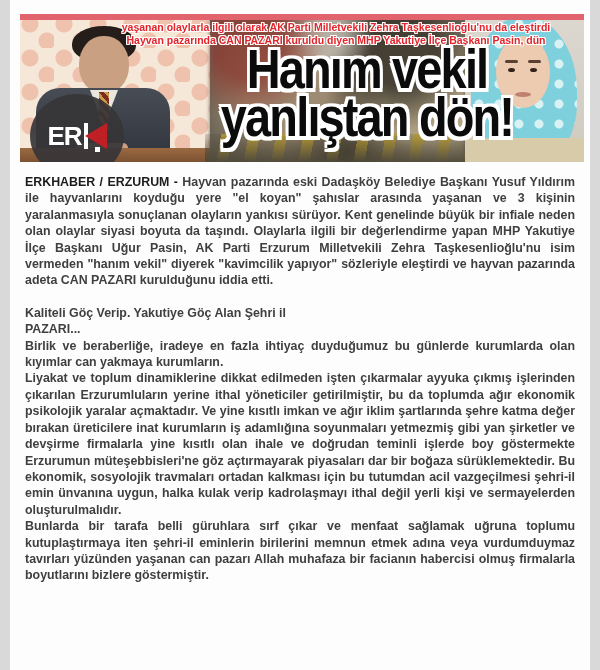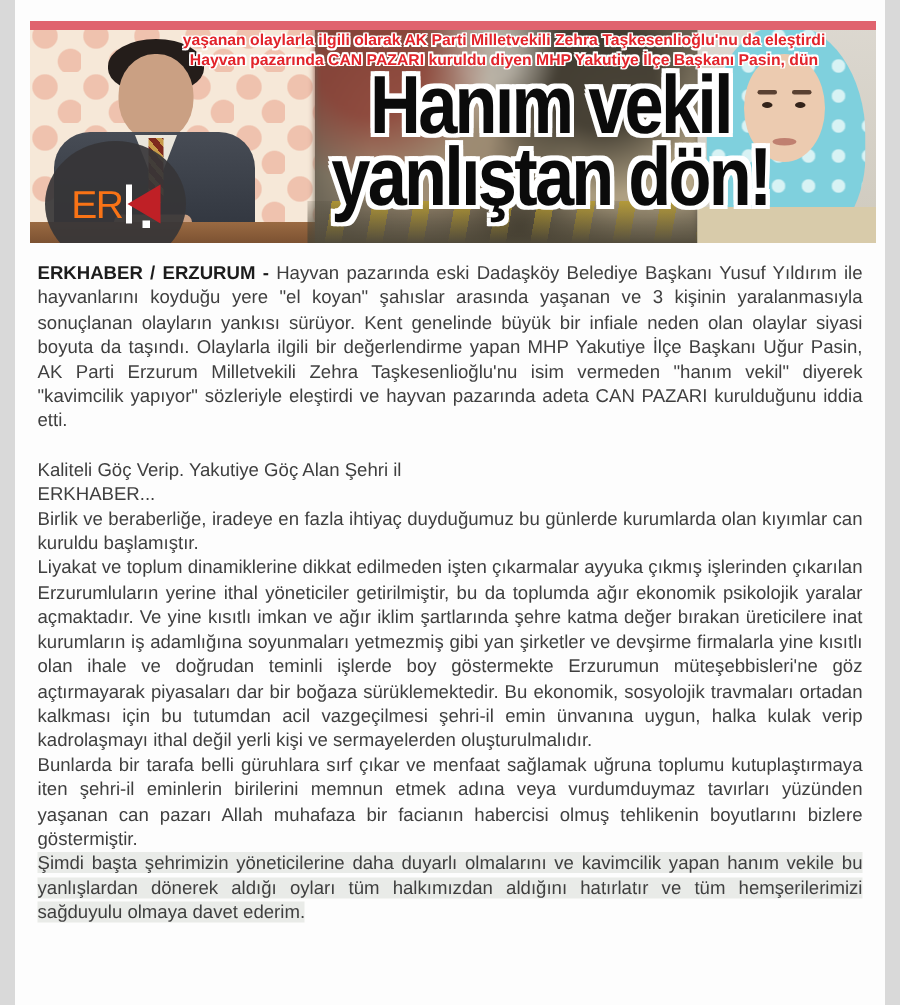--- a/index.html
+++ b/index.html
@@ -52,39 +52,39 @@
   .w-brow{position:absolute;width:13px;height:3px;border-radius:2px;background:#5a4132;top:46px;}
   .w-brow.l{left:40px;} .w-brow.r{left:63px;}
   .w-eye{position:absolute;width:7px;height:4px;border-radius:50%;background:#33231a;top:54px;}
   .w-eye.l{left:43px;} .w-eye.r{left:65px;}
   .w-mouth{position:absolute;left:50px;top:78px;width:16px;height:5px;border-radius:50%;background:#c08070;}
   .w-body{position:absolute;left:0;bottom:0;width:119px;height:24px;background:#d8cbaa;}
 
   
   .logo{position:absolute;left:10px;top:80px;width:94px;height:84px;border-radius:50%;
     background:rgba(54,53,55,.92);z-index:7;display:flex;align-items:center;justify-content:center;}
-  .logo-er{color:#f97316;font-weight:normal;font-size:26px;letter-spacing:-1px;line-height:1;}
+  .logo-er{color:#ffffff;font-weight:bold;font-size:26px;letter-spacing:-1px;line-height:1;}
   .logo-bar{width:4px;height:26px;background:#fff;margin-left:2px;}
   .logo-tri{width:0;height:0;border-top:13px solid rgba(0,0,0,0);border-bottom:13px solid rgba(0,0,0,0);
     border-right:22px solid #bf2026;margin-left:-3px;}
   .logo-dot{position:absolute;right:24px;bottom:26px;width:5px;height:5px;background:#fff;}
 
   
   .kicker{position:absolute;left:70px;right:2px;top:7px;text-align:center;z-index:8;
     font-size:10.5px;font-weight:bold;line-height:13px;color:#e2242b;
     text-shadow:-1px -1px 0 #fff,1px -1px 0 #fff,-1px 1px 0 #fff,1px 1px 0 #fff,0 1px 0 #fff,0 -1px 0 #fff,1px 0 0 #fff,-1px 0 0 #fff;}
   .headline{position:absolute;left:130px;right:0;top:32px;text-align:center;z-index:8;}
   .headline div{
     font-size:51px;font-weight:bold;letter-spacing:-2px;line-height:48px;color:#0b0b0b;
     transform:scale(.92,1.08);transform-origin:center;
     text-shadow:-3px -3px 0 #fff,3px -3px 0 #fff,-3px 3px 0 #fff,3px 3px 0 #fff,-3px 0 0 #fff,3px 0 0 #fff,0 -3px 0 #fff,0 3px 0 #fff;}
 
   
   .article{position:absolute;left:15px;right:15px;top:174px;
-    font-size:12.4px;line-height:16.4px;color:#3f3f3f;text-align:justify;}
+    font-size:12.4px;line-height:16.4px;color:#3f3f3f;text-align:justify;font-weight:bold;}
   .article b{color:#1c1c1c;}
   .spacer{height:16px;}
   .q{margin:0;}
   .hl{background:#e9ebe8;}
 </style>
 </head>
 <body>
 
 <div class="card">
 
@@ -130,20 +130,19 @@
     <div class="headline">
       <div>Hanım vekil</div>
       <div>yanlıştan dön!</div>
     </div>
   </div>
 
   <div class="article">
     <p class="q"><b>ERKHABER / ERZURUM -</b> <span>Hayvan pazarında eski Dadaşköy Belediye Başkanı Yusuf Yıldırım ile hayvanlarını koyduğu yere "el koyan" şahıslar arasında yaşanan ve 3 kişinin yaralanmasıyla sonuçlanan olayların yankısı sürüyor. Kent genelinde büyük bir infiale neden olan olaylar siyasi boyuta da taşındı. Olaylarla ilgili bir değerlendirme yapan MHP Yakutiye İlçe Başkanı Uğur Pasin, AK Parti Erzurum Milletvekili Zehra Taşkesenlioğlu'nu isim vermeden "hanım vekil" diyerek "kavimcilik yapıyor" sözleriyle eleştirdi ve hayvan pazarında adeta CAN PAZARI kurulduğunu iddia etti.</span></p>
     <div class="spacer"></div>
     <div class="q">Kaliteli Göç Verip. Yakutiye Göç Alan Şehri il</div>
-    <div class="q">ERKHABER...</div>
-    <div class="q">Birlik ve beraberliğe, iradeye en fazla ihtiyaç duyduğumuz bu günlerde kurumlarda olan kıyımlar can kuruldu başlamıştır.</div>
+    <div class="q">PAZARI...</div>
+    <div class="q">Birlik ve beraberliğe, iradeye en fazla ihtiyaç duyduğumuz bu günlerde kurumlarda olan kıyımlar can yakmaya kurumların.</div>
     <div class="q">Liyakat ve toplum dinamiklerine dikkat edilmeden işten çıkarmalar ayyuka çıkmış işlerinden çıkarılan Erzurumluların yerine ithal yöneticiler getirilmiştir, bu da toplumda ağır ekonomik psikolojik yaralar açmaktadır. Ve yine kısıtlı imkan ve ağır iklim şartlarında şehre katma değer bırakan üreticilere inat kurumların iş adamlığına soyunmaları yetmezmiş gibi yan şirketler ve devşirme firmalarla yine kısıtlı olan ihale ve doğrudan teminli işlerde boy göstermekte Erzurumun müteşebbisleri'ne göz açtırmayarak piyasaları dar bir boğaza sürüklemektedir. Bu ekonomik, sosyolojik travmaları ortadan kalkması için bu tutumdan acil vazgeçilmesi şehri-il emin ünvanına uygun, halka kulak verip kadrolaşmayı ithal değil yerli kişi ve sermayelerden oluşturulmalıdır.</div>
-    <div class="q">Bunlarda bir tarafa belli güruhlara sırf çıkar ve menfaat sağlamak uğruna toplumu kutuplaştırmaya iten şehri-il eminlerin birilerini memnun etmek adına veya vurdumduymaz tavırları yüzünden yaşanan can pazarı Allah muhafaza bir facianın habercisi olmuş tehlikenin boyutlarını bizlere göstermiştir.</div>
-    <div class="q"><span class="hl">Şimdi başta şehrimizin yöneticilerine daha duyarlı olmalarını ve kavimcilik yapan hanım vekile bu yanlışlardan dönerek aldığı oyları tüm halkımızdan aldığını hatırlatır ve tüm hemşerilerimizi sağduyulu olmaya davet ederim.</span></div>
+    <div class="q">Bunlarda bir tarafa belli güruhlara sırf çıkar ve menfaat sağlamak uğruna toplumu kutuplaştırmaya iten şehri-il eminlerin birilerini memnun etmek adına veya vurdumduymaz tavırları yüzünden yaşanan can pazarı Allah muhafaza bir facianın habercisi olmuş firmalarla boyutlarını bizlere göstermiştir.</div>
   </div>
 
 </div>
 
 </body></html>

